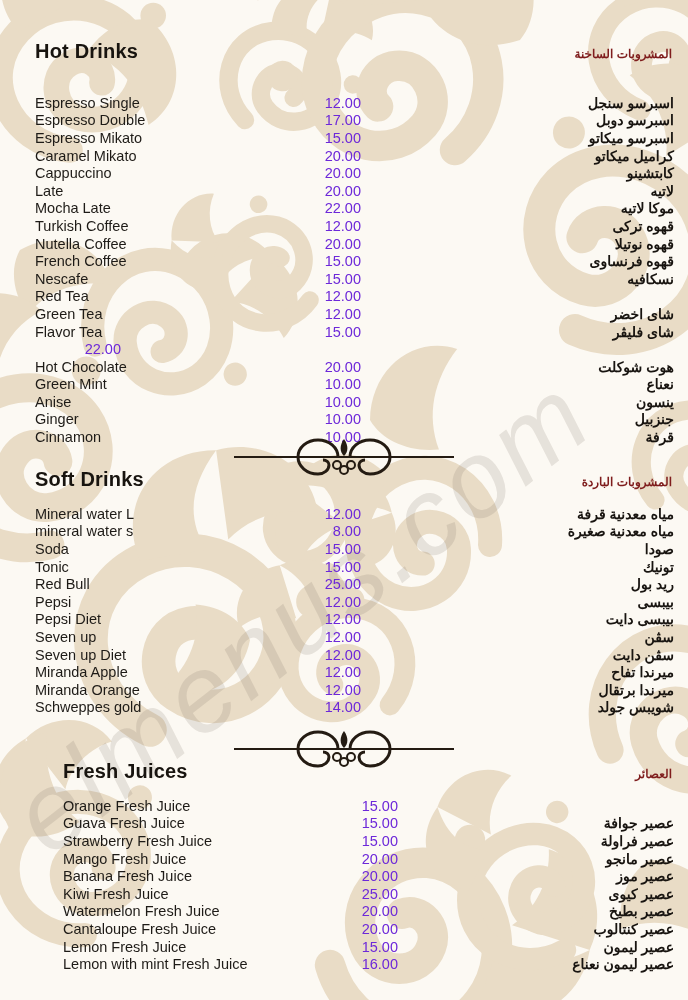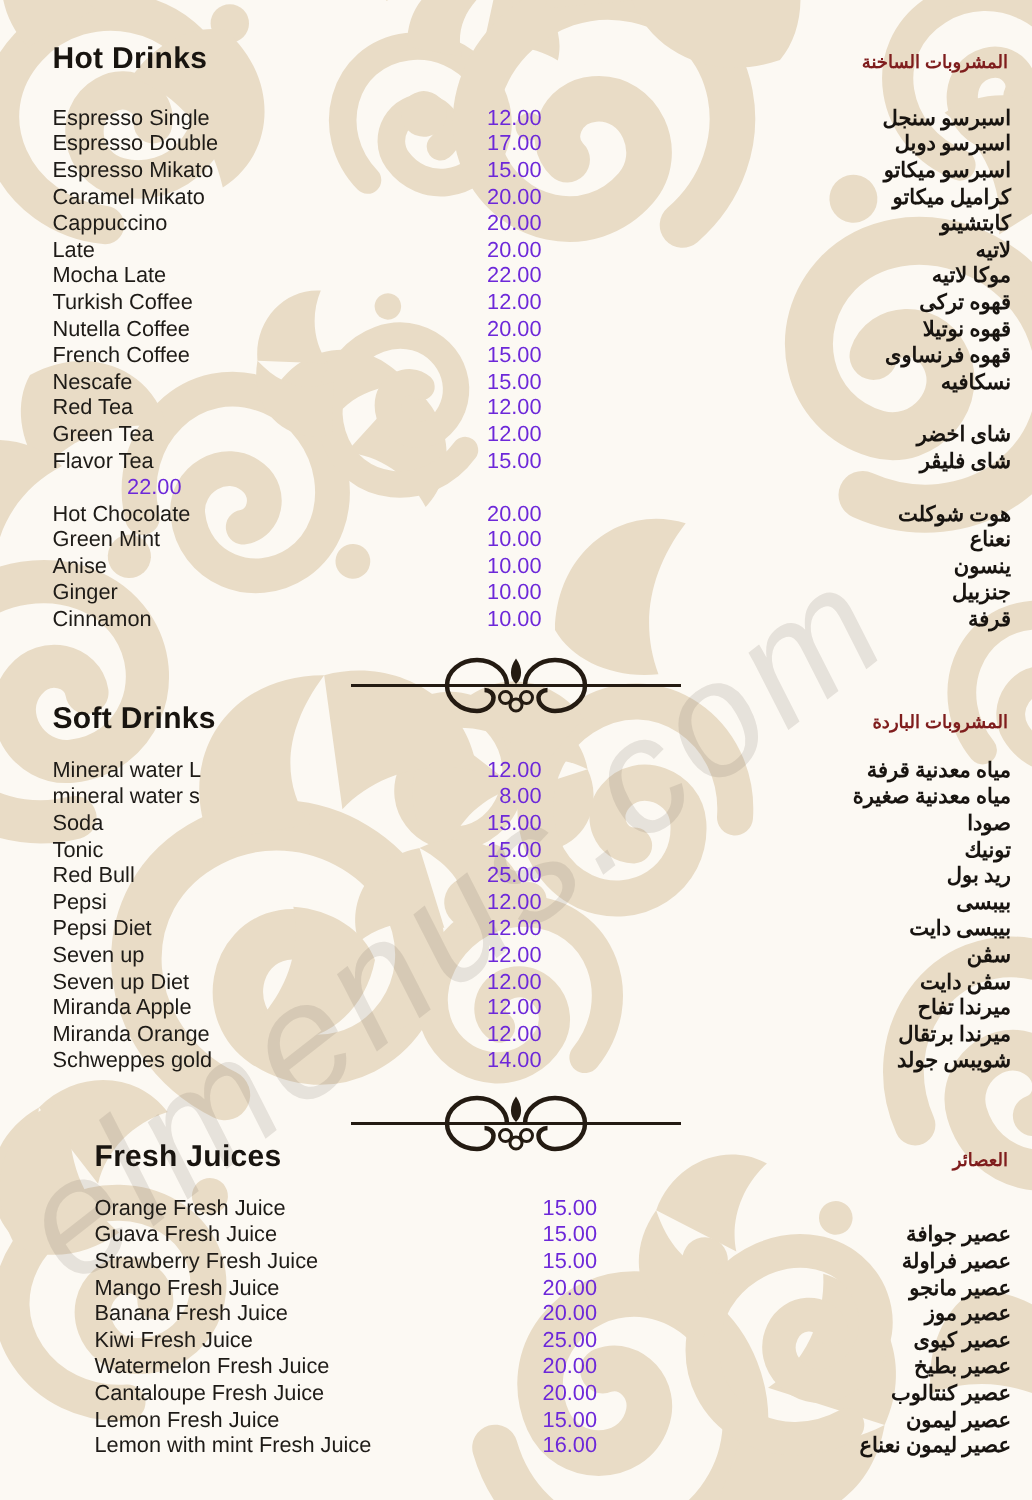--- a/index.html
+++ b/index.html
@@ -8,35 +8,35 @@
   .bg{position:absolute;inset:0;z-index:0;}
   .watermark{
     position:absolute;z-index:1;left:18px;top:742px;
     font-size:108px;font-style:italic;letter-spacing:5px;white-space:nowrap;
     color:rgba(118,105,92,0.16);
     transform:rotate(-38deg);transform-origin:40px 50%;
     pointer-events:none;
   }
   .content{position:absolute;inset:0;z-index:2;}
   .section{position:absolute;left:0;right:0;}
-  .sec-hot{top:28px;}
+  .sec-hot{top:40px;}
   .sec-soft{top:468px;}
   .sec-juice{top:760px;padding-left:28px;}
   .section-header{display:flex;justify-content:space-between;align-items:baseline;padding:0 16px 0 35px;height:24px;}
   .title-en{font-weight:bold;font-size:20px;color:#18140f;letter-spacing:0.2px;}
   .title-ar{font-weight:bold;font-size:12px;color:#7f1d1d;font-family:Liberation Sans, sans-serif;}
   .rows{padding:0 14px 0 35px;}
-  .sec-hot .rows{margin-top:18px;}
+  .sec-hot .rows{margin-top:30px;}
   .sec-soft .rows{margin-top:13px;}
   .sec-juice .rows{margin-top:13px;}
   .row{display:flex;align-items:center;height:17.6px;}
   .row .en{flex:0 0 240px;font-size:14.5px;color:#1e1b17;white-space:nowrap;}
   .row .price{flex:0 0 86px;text-align:right;font-size:14.5px;color:#6d28d9;}
   .sec-juice .row .price{position:relative;left:9px;}
-  .row .ar{flex:1;text-align:right;direction:rtl;font-weight:bold;font-size:14px;color:#181410;font-family:Liberation Serif, serif;white-space:nowrap;}
+  .row .ar{flex:1;text-align:right;direction:rtl;font-weight:bold;font-size:14px;color:#181410;font-family:Liberation Sans, sans-serif;white-space:nowrap;}
   .divider{position:absolute;left:234px;width:220px;height:42px;}
   .div1{top:436px;}
   .div2{top:728px;}
 </style>
 </head>
 <body>
 
 <div class="page">
 
   <svg class="bg" width="688" height="1000" viewBox="0 0 688 1000" aria-hidden="true">

